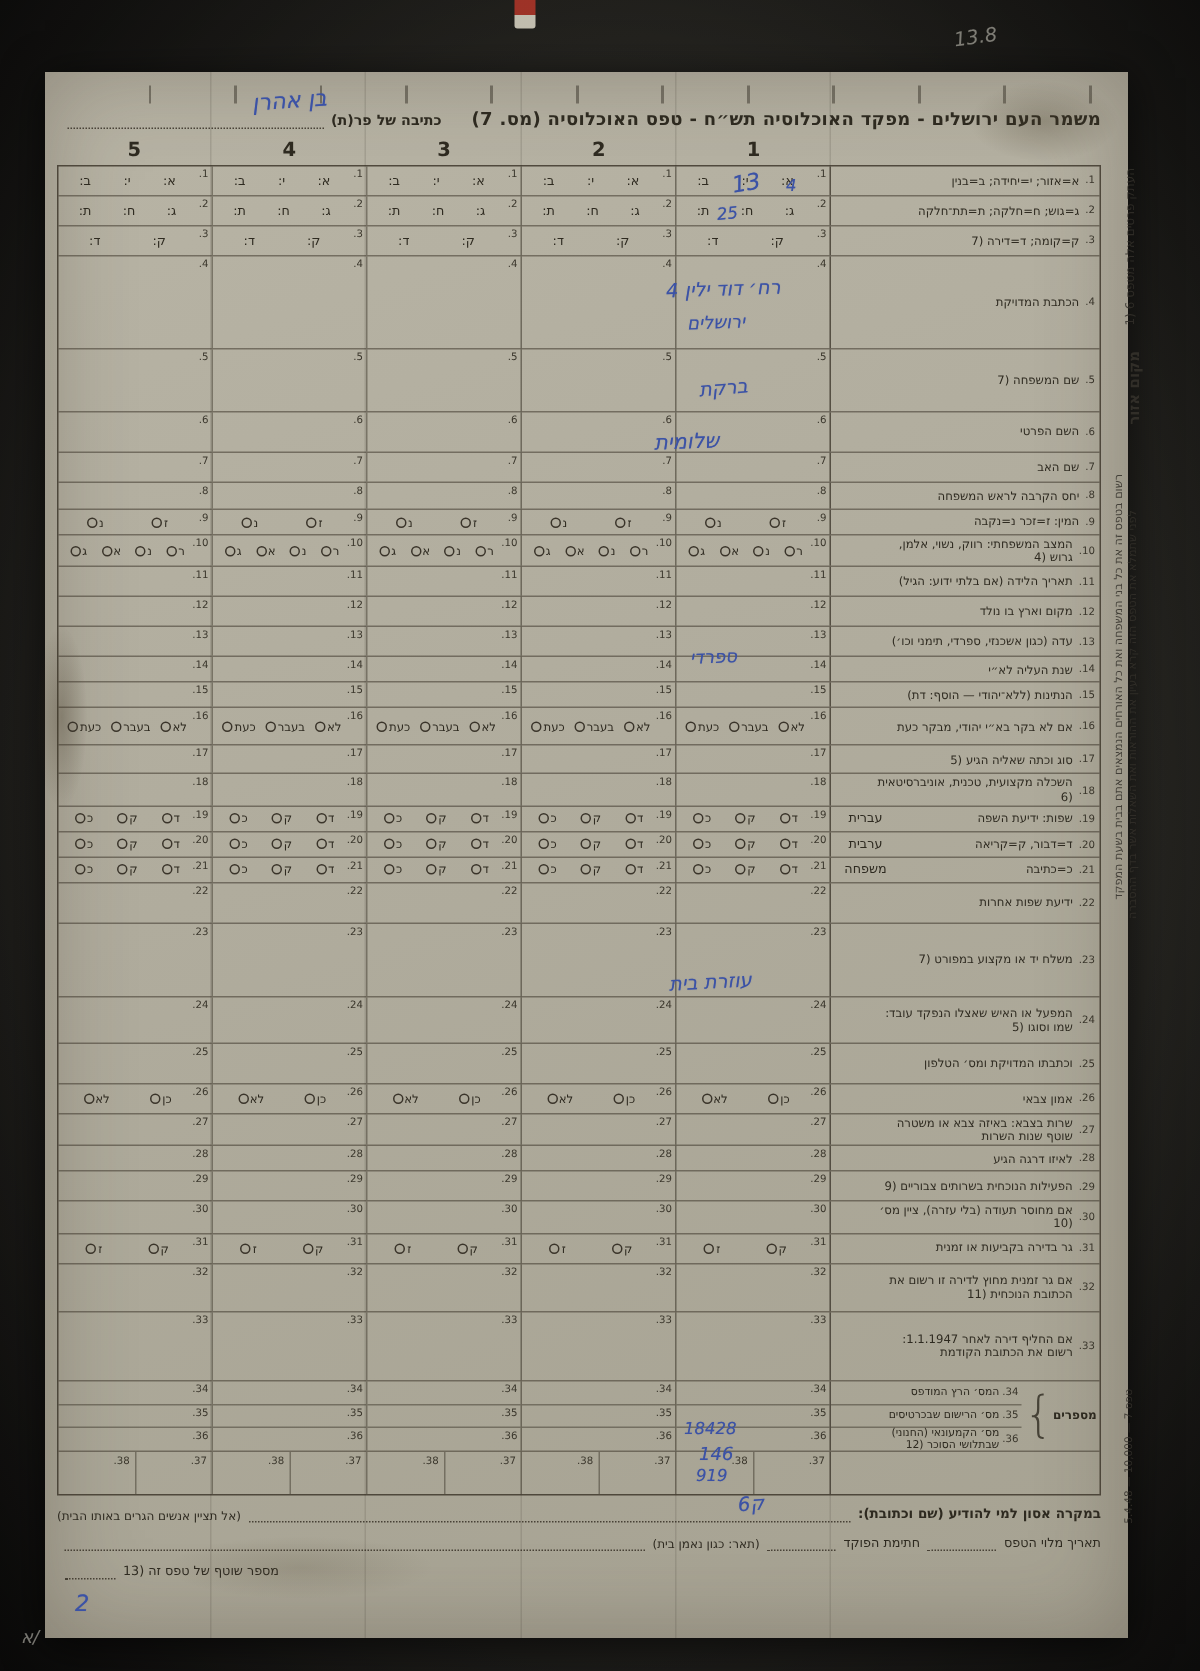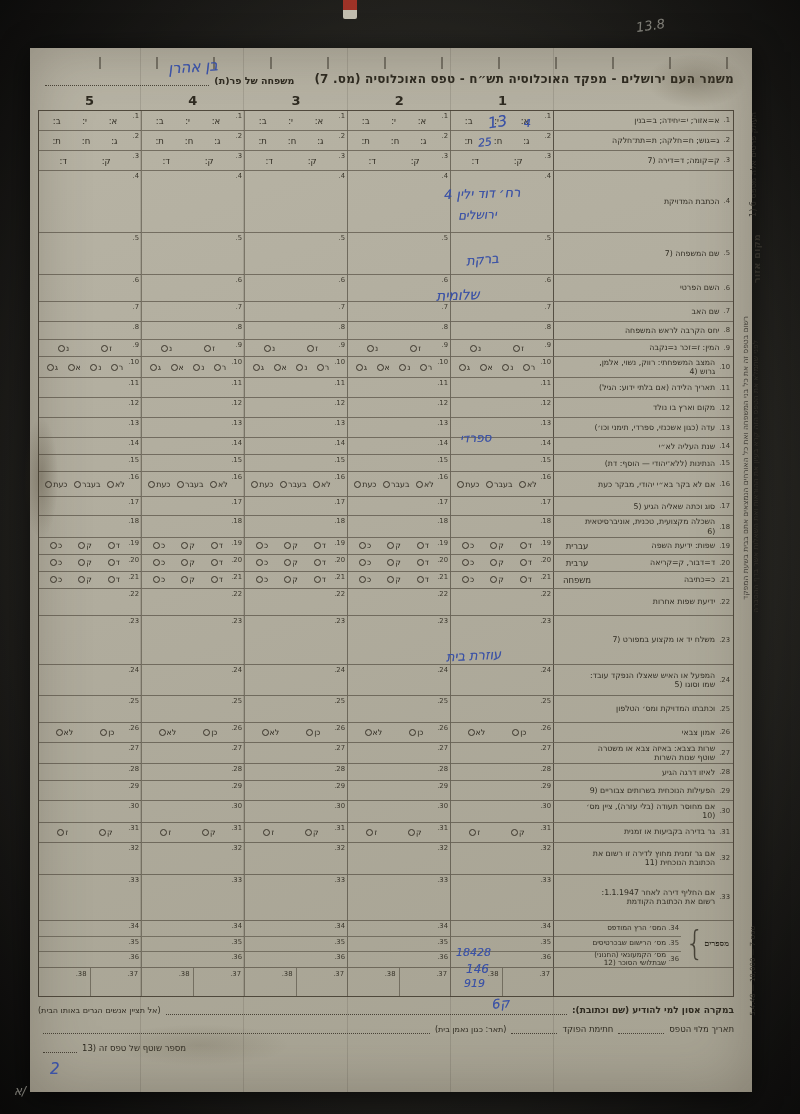--- a/index.html
+++ b/index.html
@@ -42,21 +42,21 @@
     display:flex;align-items:center;justify-content:center;padding:1px 13px 1px 3px;}
   .dcell:last-child{border-left:none;}
   .dcell > .cnum{position:absolute;top:1px;right:2px;}
   .fwrap,.owrap{display:flex;width:100%;justify-content:space-around;direction:rtl;}
   .fld{font-size:8.5px;}
   .opt{display:inline-flex;align-items:center;gap:1px;}
   .olabel{font-size:7.8px;}
   .ocirc{width:7px;height:7px;border:1px solid #3a342a;border-radius:50%;display:inline-block;}
   .lcell.g3{padding:0;align-items:stretch;}
   .bwrap{flex:0 0 52px;display:flex;align-items:center;justify-content:center;}
-  .btxt{font-size:8px;font-weight:700;font-family:Liberation Serif, serif;}
+  .btxt{font-size:8px;font-weight:700;}
   .bglyph{font-size:30px;font-weight:200;line-height:1;transform:scaleY(1.1);opacity:.8;}
   .g3lines{flex:1;display:flex;flex-direction:column;}
   .g3line{display:flex;align-items:center;border-bottom:1px solid rgba(62,55,44,.5);padding:0 2px;font-size:7.2px;}
   .g3line:last-child{border-bottom:none;}
   .dcell.g3d{flex-direction:column;align-items:stretch;justify-content:flex-start;padding:0;}
   .g3sub{position:relative;border-bottom:1px solid rgba(62,55,44,.5);}
   .g3sub:last-child{border-bottom:none;}
   .g3sub > .cnum{position:absolute;top:1px;right:2px;}
   .dcell.split{padding:0;align-items:stretch;}
   .half{flex:1;position:relative;}
@@ -92,21 +92,21 @@
     <div class="crease" style="right:404px"></div>
     <div class="crease" style="right:508px"></div>
     <div class="crease" style="right:611px"></div>
     <div class="stain s1"></div>
     <div class="stain s2"></div>
     <div class="stain s3"></div>
 
     <div class="titlebar">
       <div class="form-title">משמר העם ירושלים - מפקד האוכלוסיה תש״ח - טפס האוכלוסיה (מס. 7)</div>
       <div class="family-line">
-        <span class="family-label">משפחה של פר(ת)</span>
+        <span class="family-label">כתיבה של פר(ת)</span>
         <span class="dots"></span>
       </div>
     </div>
 
     <div class="colnums">
       <div class="lspace"></div>
     <div class="colnum">1</div>
         <div class="colnum">2</div>
         <div class="colnum">3</div>
         <div class="colnum">4</div>

